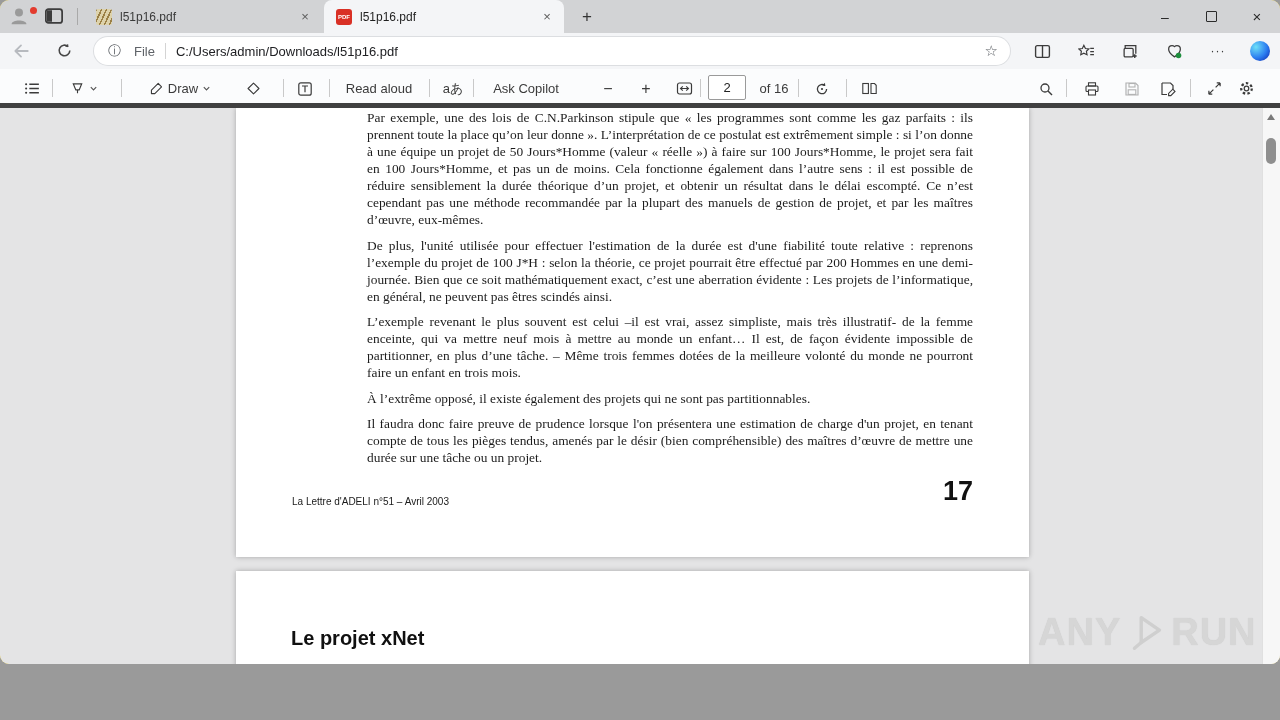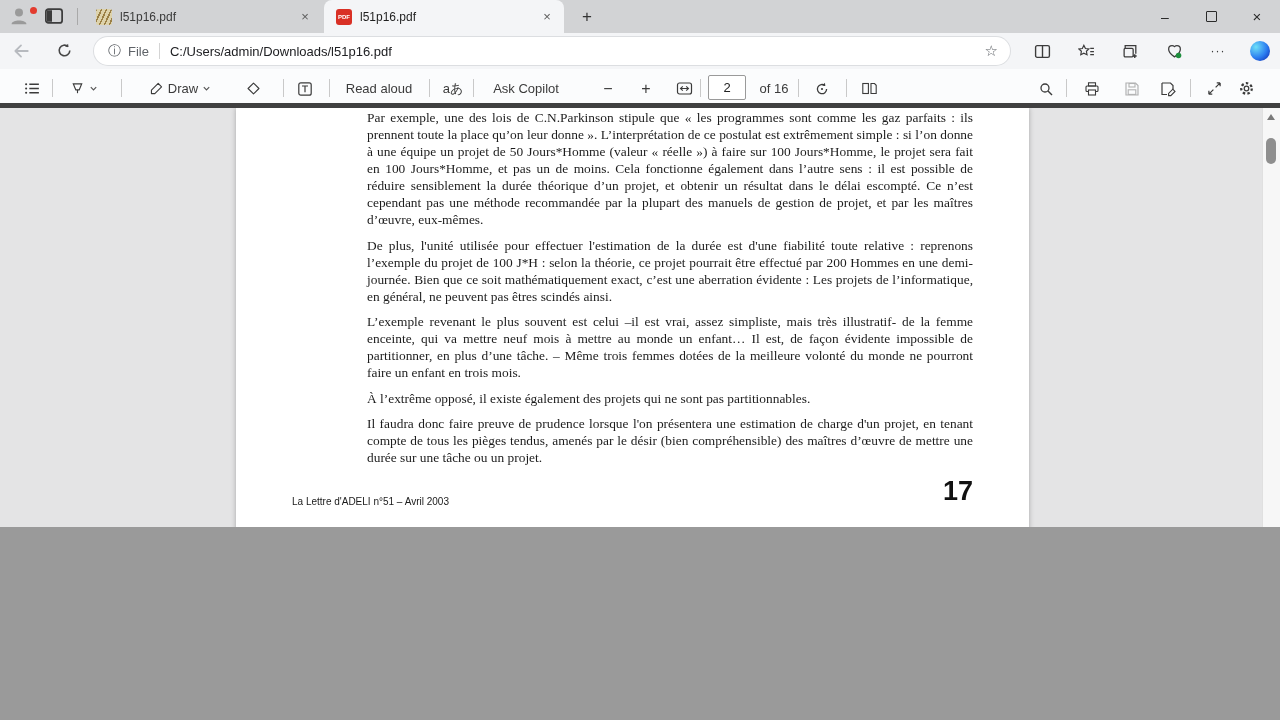--- a/index.html
+++ b/index.html
@@ -1,17 +1,17 @@
 <!DOCTYPE html>
 <html><head>
 <meta charset="utf-8">
 <style>
   html,body{margin:0;padding:0;background:#9a9a9a;}
-  .screen{position:relative;width:1280px;height:527px;overflow:hidden;
-          font-family:"Liberation Sans",sans-serif;background:#fde047;}
+  .screen{position:relative;width:1280px;height:664px;overflow:hidden;
+          font-family:"Liberation Sans",sans-serif;background:#fde047;border-radius:9px;}
   
   .titlebar{position:absolute;top:0;left:0;width:1280px;height:33px;background:#d2d3d5;}
   .avatar-btn{position:absolute;left:8px;top:5px;width:26px;height:24px;}
   .red-dot{position:absolute;left:22px;top:2px;width:7px;height:7px;border-radius:50%;background:#e33b2e;}
   .ws-btn{position:absolute;left:44px;top:7px;width:22px;height:20px;}
   .tb-sep{position:absolute;left:77px;top:8px;width:1px;height:17px;background:#a9a9a9;}
   .tab{position:absolute;top:0;height:33px;display:flex;align-items:center;font-size:12px;color:#3a3a3a;}
   .tab.inactive{left:84px;width:238px;}
   .tab.active{left:324px;width:240px;background:#f4f5f7;border-radius:8px 8px 0 0;color:#1f1f1f;}
   .tab .favicon{width:16px;height:16px;margin:0 8px 0 12px;flex:0 0 auto;}
@@ -27,21 +27,21 @@
   .winbtn{position:absolute;top:0;width:46px;height:33px;display:flex;align-items:center;justify-content:center;
      font-size:14px;color:#2b2b2b;}
   .winbtn.min{left:1142px;}  .winbtn.max{left:1188px;} .winbtn.close{left:1234px;font-size:15px;}
   .max-glyph{width:9px;height:9px;border:1px solid #2b2b2b;border-radius:1px;}
   
   .addressbar{position:absolute;top:33px;left:0;width:1280px;height:36px;background:#f4f5f7;}
   .nav-btn{position:absolute;top:9px;width:20px;height:18px;}
   .url-pill{position:absolute;left:94px;top:4px;width:916px;height:28px;background:#fff;border-radius:14px;
      box-shadow:0 0 0 1px #dcdee1;display:flex;align-items:center;font-size:13px;color:#202124;}
   .pill-info{margin-left:14px;font-size:13px;color:#5f6368;}
-  .pill-badge{margin-left:7px;color:#5f6368;}
+  .pill-badge{margin-left:13px;color:#5f6368;}
   .pill-div{width:1px;height:16px;background:#d4d4d4;margin:0 10px;}
   .pill-star{margin-left:auto;margin-right:12px;font-size:15px;color:#5f6368;}
   .addr-icon{position:absolute;top:7px;width:24px;height:22px;display:flex;align-items:center;justify-content:center;}
   .more-glyph{font-size:12px;color:#3c3c3c;letter-spacing:1px;}
   .copilot-dot{width:20px;height:20px;border-radius:50%;
      background:radial-gradient(circle at 30% 30%,#6ee0f7,#2b7df0 55%,#1a49c8 80%);}
   
   .pdftoolbar{position:absolute;top:69px;left:0;width:1280px;height:39px;background:#fbfcfd;
      border-bottom:5px solid #404040;box-sizing:border-box;font-size:13px;color:#3b3b3b;}
   .tool{position:absolute;top:7px;height:25px;display:flex;align-items:center;justify-content:center;gap:4px;}

